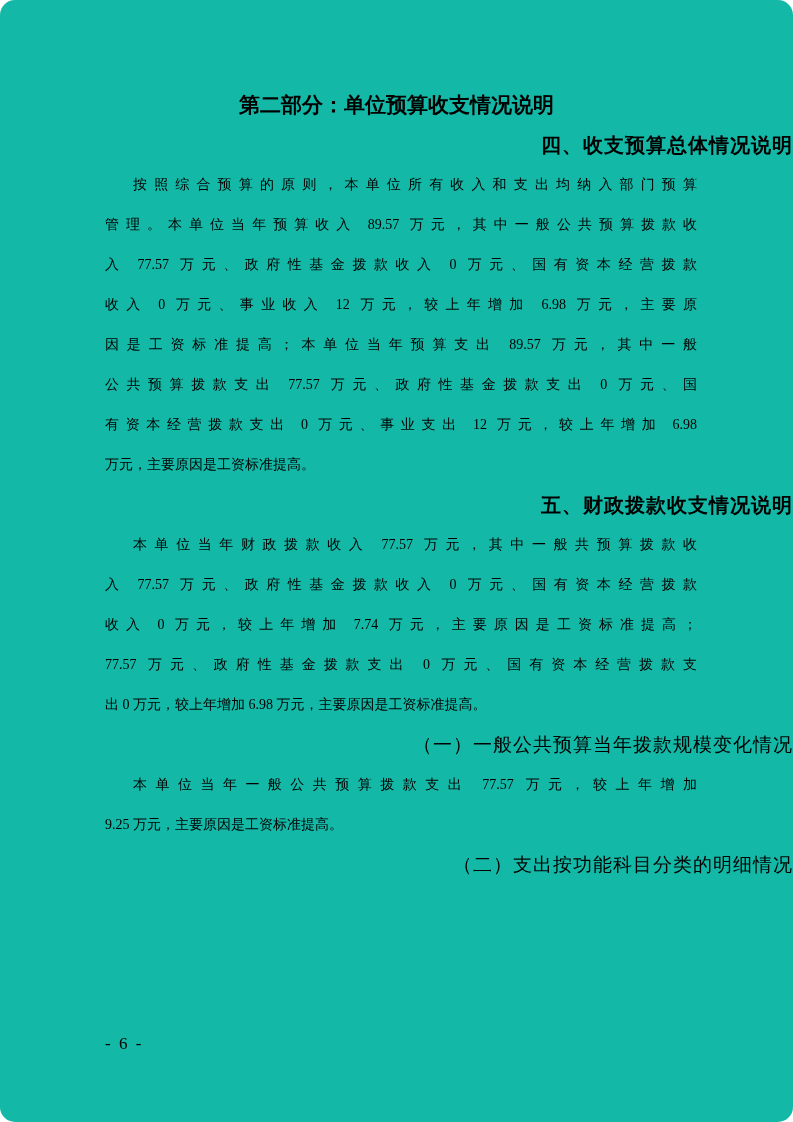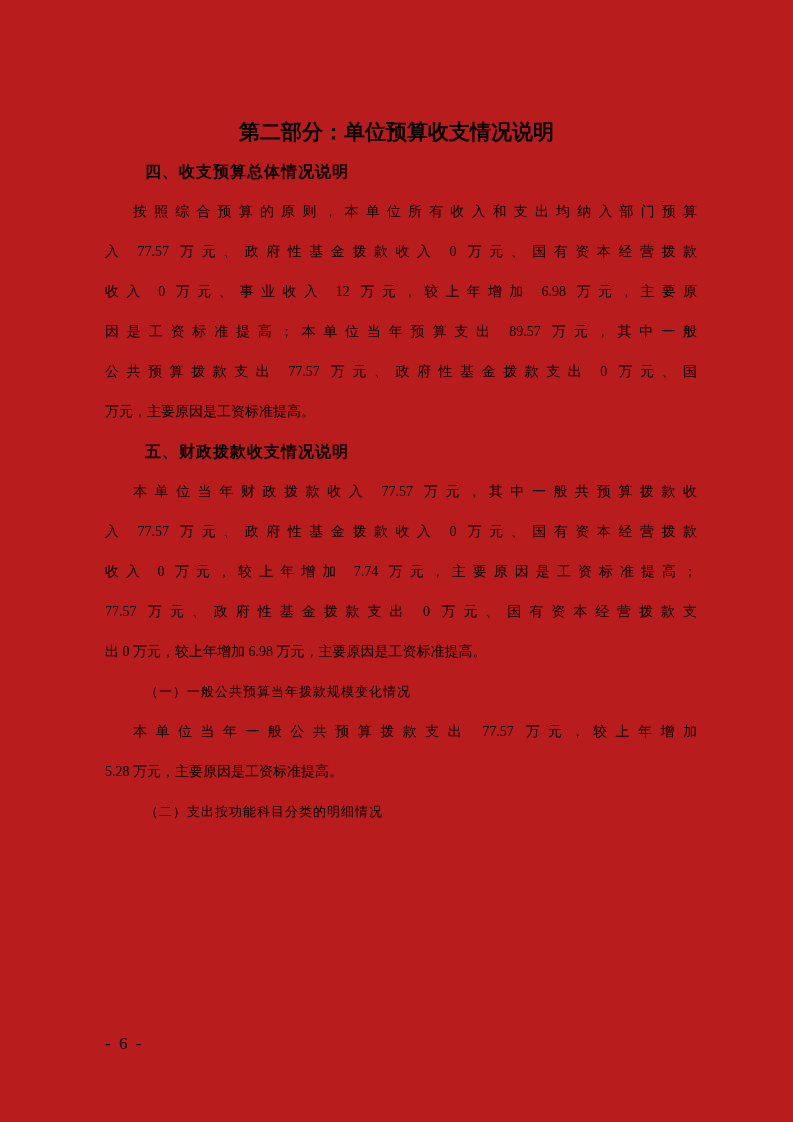--- a/index.html
+++ b/index.html
@@ -4,55 +4,58 @@
 <style>
   html, body {
     margin: 0;
     padding: 0;
     background: #ffffff;
   }
   .page {
     position: relative;
     width: 793px;
     height: 1122px;
-    background: #b91c1c;
+    background: #14b8a6;
     box-sizing: border-box;
-    padding-top: 112px;
+    padding-top: 85px;
     color: #000000;
     font-family: "Liberation Serif", serif;
     overflow: hidden;
+    border-radius: 15px;
   }
   .doc-title {
     margin: 0;
     height: 40px;
     line-height: 40px;
     font-size: 21px;
     font-weight: bold;
     text-align: center;
     font-family: "Liberation Serif", serif;
   }
   .sec-heading {
     margin: 0 0 0 105px;
     height: 40px;
     line-height: 40px;
     padding-left: 40px;
-    font-size: 16px;
+    font-size: 20px;
     font-weight: bold;
     font-family: "Liberation Sans", sans-serif;
     letter-spacing: 1px;
+    text-align: right;
   }
   .sub-heading {
     margin: 0 0 0 105px;
     height: 40px;
     line-height: 40px;
     padding-left: 40px;
-    font-size: 13px;
+    font-size: 19px;
     font-weight: normal;
     font-family: Liberation Sans, sans-serif;
     letter-spacing: 1px;
+    text-align: right;
   }
   .line {
     margin: 0 0 0 105px;
     width: 592px;
     height: 40px;
     line-height: 40px;
     font-size: 14px;
     text-align: justify;
     text-align-last: justify;
     text-justify: inter-ideograph;
@@ -74,33 +77,35 @@
 </style>
 </head>
 <body>
 
 <div class="page">
 
   <h1 class="doc-title">第二部分：单位预算收支情况说明</h1>
 
   <h2 class="sec-heading">四、收支预算总体情况说明</h2>
   <p class="line indent">按照综合预算的原则，本单位所有收入和支出均纳入部门预算</p>
+  <p class="line">管理。本单位当年预算收入 89.57 万元，其中一般公共预算拨款收</p>
   <p class="line">入 77.57 万元、政府性基金拨款收入 0 万元、国有资本经营拨款</p>
   <p class="line">收入 0 万元、事业收入 12 万元，较上年增加 6.98 万元，主要原</p>
   <p class="line">因是工资标准提高；本单位当年预算支出 89.57 万元，其中一般</p>
   <p class="line">公共预算拨款支出 77.57 万元、政府性基金拨款支出 0 万元、国</p>
+  <p class="line">有资本经营拨款支出 0 万元、事业支出 12 万元，较上年增加 6.98</p>
   <p class="line last">万元，主要原因是工资标准提高。</p>
 
   <h2 class="sec-heading">五、财政拨款收支情况说明</h2>
   <p class="line indent">本单位当年财政拨款收入 77.57 万元，其中一般共预算拨款收</p>
   <p class="line">入 77.57 万元、政府性基金拨款收入 0 万元、国有资本经营拨款</p>
   <p class="line">收入 0 万元，较上年增加 7.74 万元，主要原因是工资标准提高；</p>
   <p class="line">77.57 万元、政府性基金拨款支出 0 万元、国有资本经营拨款支</p>
   <p class="line last">出 0 万元，较上年增加 6.98 万元，主要原因是工资标准提高。</p>
 
   <h3 class="sub-heading">（一）一般公共预算当年拨款规模变化情况</h3>
   <p class="line indent">本单位当年一般公共预算拨款支出 77.57 万元，较上年增加</p>
-  <p class="line last">5.28 万元，主要原因是工资标准提高。</p>
+  <p class="line last">9.25 万元，主要原因是工资标准提高。</p>
   <h3 class="sub-heading">（二）支出按功能科目分类的明细情况</h3>
 
   <div class="page-number">- 6 -</div>
 
 </div>
 
 </body></html>

